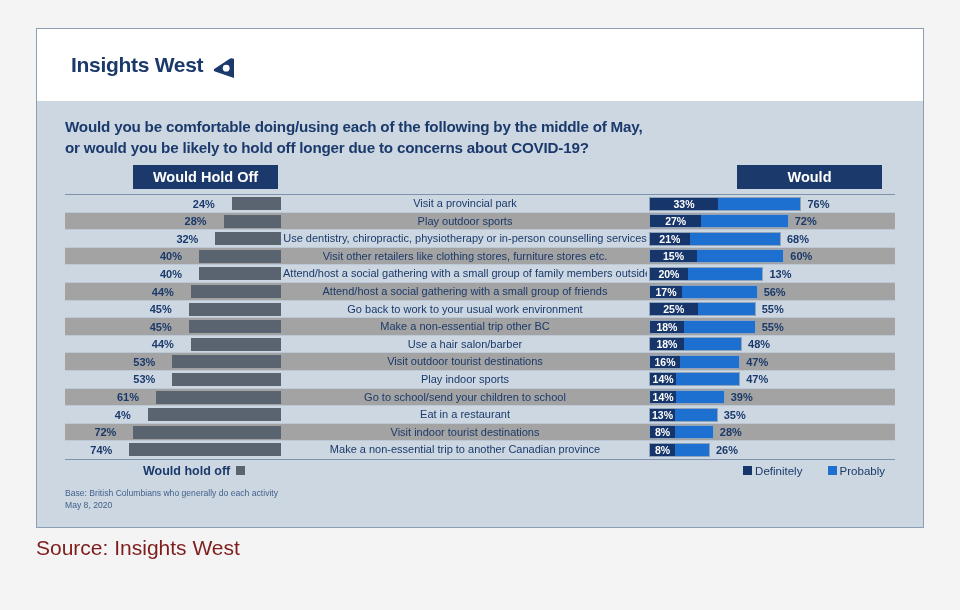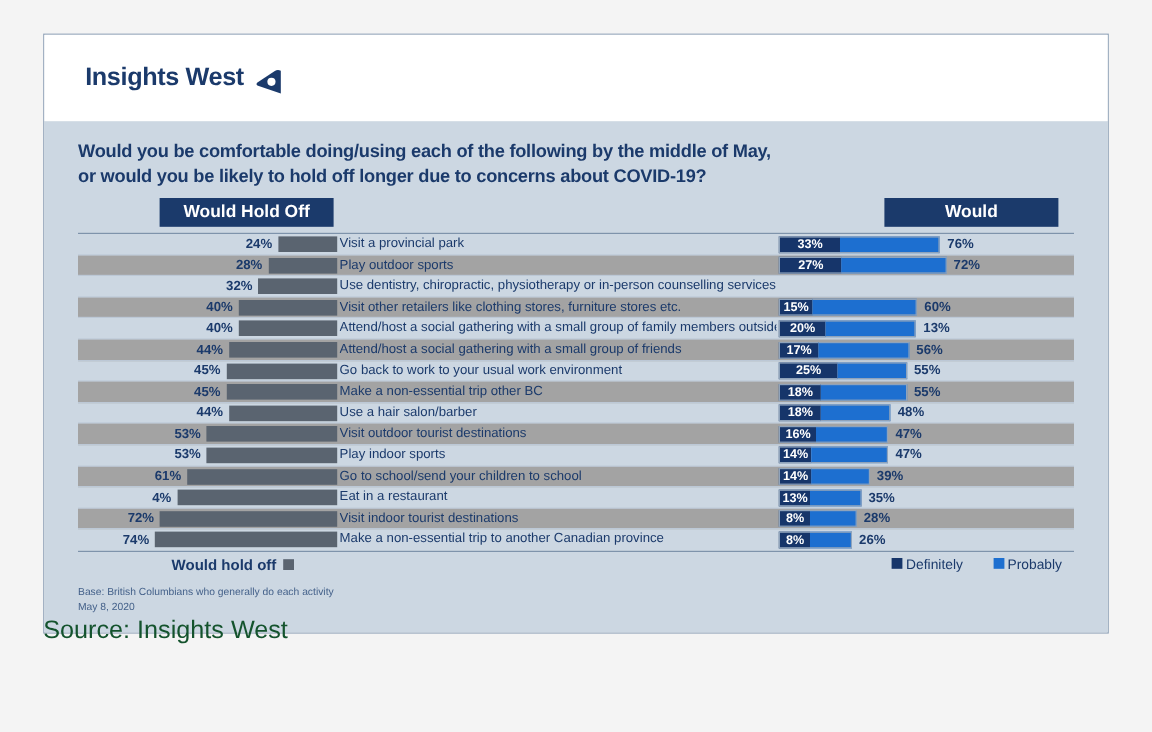--- a/index.html
+++ b/index.html
@@ -128,36 +128,37 @@
     height: 13px;
     display: flex;
     justify-content: flex-end;
     align-items: center;
     width: 100%;
   }
   .left-val {
     font-size: 11px;
     font-weight: bold;
     color: #1b3a6b;
-    margin-right: 5px;
+    margin-right: 17px;
     white-space: nowrap;
   }
   .left-bar {
     height: 13px;
     background: #5a6470;
   }
 
   
   .mid-label {
     position: absolute;
     left: 218px;
     right: 248px;
     top: 0;
     height: 100%;
     line-height: 17.6px;
+    text-align: center;
     font-size: 11px;
     color: #1b3a6b;
     white-space: nowrap;
     overflow: hidden;
   }
 
   
   .right-zone {
     position: absolute;
     right: 0;
@@ -247,23 +248,23 @@
     margin-top: 3px;
     font-size: 8.6px;
     color: #44618a;
     line-height: 1.45;
   }
 
   
   .source {
     position: absolute;
     left: 36px;
-    top: 514px;
+    top: 536px;
     font-size: 21px;
-    color: #14532d;
+    color: #7f1d1d;
   }
 </style>
 </head>
 <body>
 
 <div class="page">
 
   <div class="card">
 
     <div class="logo-band">
@@ -293,21 +294,21 @@
           <div class="row">
             <div class="left-zone">
               <div class="left-bar-wrap">
                 <span class="left-val">24%</span>
                 <div class="left-bar" style="width: 49.2px; background: rgb(90, 100, 112);"></div>
               </div>
             </div>
             <div class="mid-label">Visit a provincial park</div>
             <div class="right-zone">
               <div class="right-bar-wrap">
-                <div class="seg seg-def" style="width: 51px; background: rgb(22, 53, 106);">
+                <div class="seg seg-def" style="width: 69px; background: rgb(22, 53, 106);">
                   <span class="seg-def-label">33%</span>
                 </div>
                 <div class="seg seg-prob" style="width: 83.42px; background: rgb(29, 111, 208);"></div>
                 <span class="right-total">76%</span>
               </div>
             </div>
           </div>
           <div class="row alt">
             <div class="left-zone">
               <div class="left-bar-wrap">
@@ -327,32 +328,41 @@
             </div>
           </div>
           <div class="row">
             <div class="left-zone">
               <div class="left-bar-wrap">
                 <span class="left-val">32%</span>
                 <div class="left-bar" style="width: 65.6px; background: rgb(90, 100, 112);"></div>
               </div>
             </div>
             <div class="mid-label">Use dentistry, chiropractic, physiotherapy or in-person counselling services</div>
+            <div class="right-zone">
+              <div class="right-bar-wrap">
+                <div class="seg seg-def" style="width: 40.74px; background: rgb(22, 53, 106);">
+                  <span class="seg-def-label">21%</span>
+                </div>
+                <div class="seg seg-prob" style="width: 91.18px; background: rgb(29, 111, 208);"></div>
+                <span class="right-total">68%</span>
+              </div>
+            </div>
           </div>
           <div class="row alt">
             <div class="left-zone">
               <div class="left-bar-wrap">
                 <span class="left-val">40%</span>
                 <div class="left-bar" style="width: 82px; background: rgb(90, 100, 112);"></div>
               </div>
             </div>
             <div class="mid-label">Visit other retailers like clothing stores, furniture stores etc.</div>
             <div class="right-zone">
               <div class="right-bar-wrap">
-                <div class="seg seg-def" style="width: 28px; background: rgb(22, 53, 106);">
+                <div class="seg seg-def" style="width: 48px; background: rgb(22, 53, 106);">
                   <span class="seg-def-label">15%</span>
                 </div>
                 <div class="seg seg-prob" style="width: 87.3px; background: rgb(29, 111, 208);"></div>
                 <span class="right-total">60%</span>
               </div>
             </div>
           </div>
           <div class="row">
             <div class="left-zone">
               <div class="left-bar-wrap">

